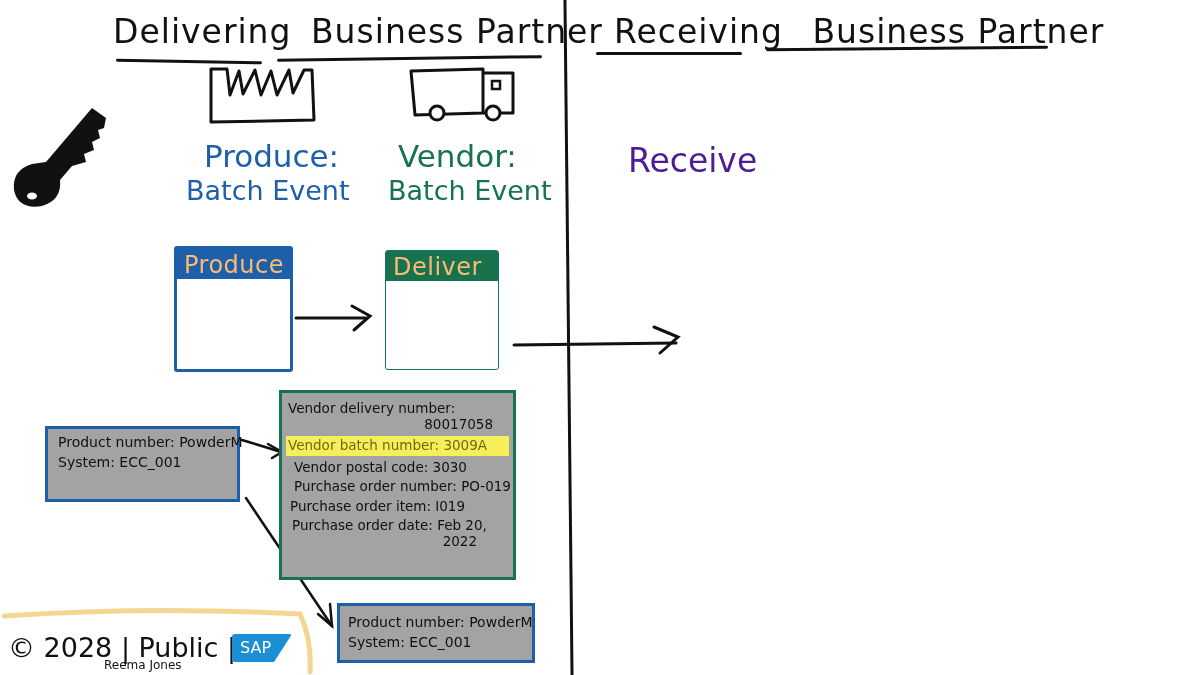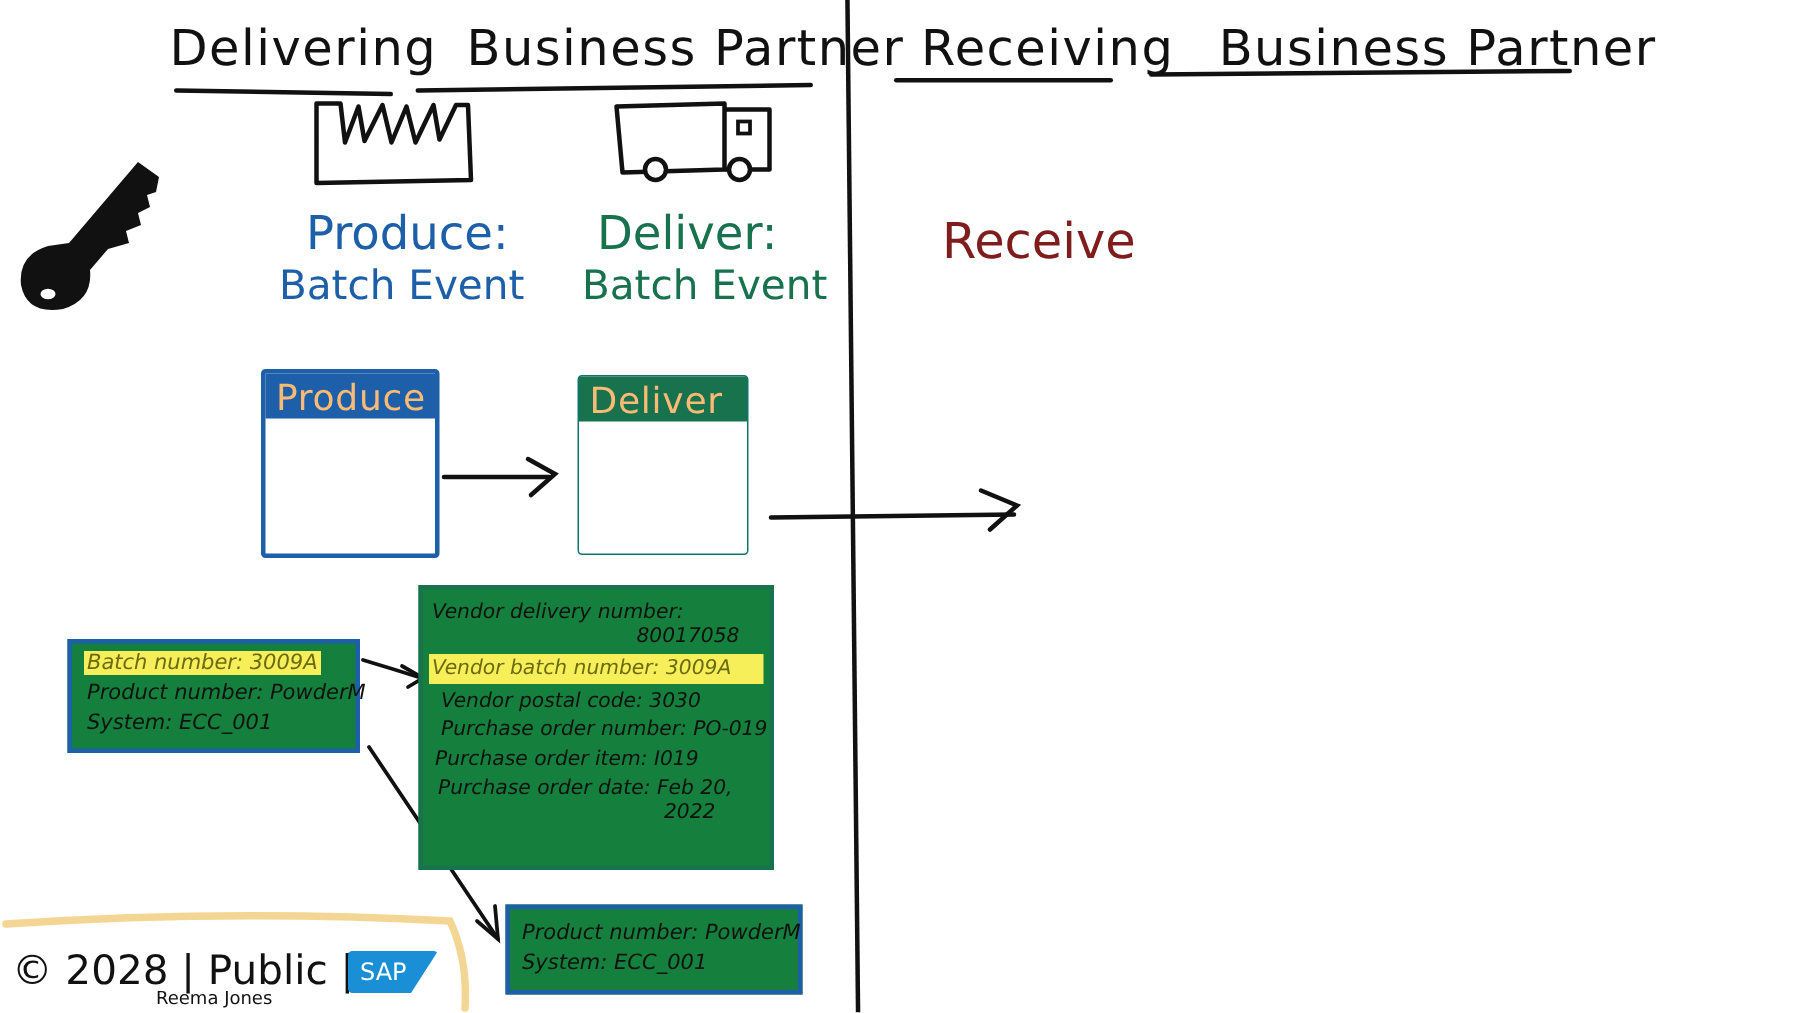--- a/index.html
+++ b/index.html
@@ -11,30 +11,30 @@
     .hand { font-family: "DejaVu Sans", sans-serif; }
     .title {
       font-size: 33px; letter-spacing: 1px; color: #111; white-space: nowrap; font-weight: normal;
     }
     .underline { position: absolute; height: 3px; background: #111; border-radius: 2px; }
     .divider { position: absolute; left: 567px; top: 0; width: 3px; height: 675px; background: #111; transform: skewX(0.6deg); }
     .event-title { font-size: 31px; white-space: nowrap; line-height: 1.05; }
     .event-sub { font-size: 27px; white-space: nowrap; }
     .blue { color: #1d5fa8; }
     .green { color: #17724d; }
-    .teal { color: #7f1d1d; }
+    .teal { color: #4c1d95; }
     .box {
       position: absolute; background: #fff; border-radius: 3px;
     }
     .box-head { color: #fdba74; font-size: 24px; padding: 2px 0 0 7px; height: 30px; box-sizing: border-box; letter-spacing: 0.5px; }
     .produce-box { left: 174px; top: 246px; width: 113px; height: 120px; border: 3px solid #1d5fa8; }
     .produce-box .box-head { background: #1d5fa8; }
     .deliver-box { left: 385px; top: 250px; width: 112px; height: 118px; border: 1px solid #0f766e; }
     .deliver-box .box-head { background: #17724d; }
-    .card { position: absolute; background: #15803d; font-size: 14px; line-height: 20px; font-style: italic; }
+    .card { position: absolute; background: #a3a3a3; font-size: 14px; line-height: 20px; }
     .card div { white-space: nowrap; }
     .card-blue { border: 3px solid #1d5fa8; }
     .card-green { border: 3px solid #17724d; }
     .hl { background: #f7ef5a; color: #6b6a10; padding: 0 2px; }
     .footer-text { font-size: 27px; white-space: nowrap; }
     .sap-logo {
       position: absolute; left: 232px; top: 634px; width: 60px; height: 28px; background: #1a8fd6; color: #fff;
       font-size: 16px; line-height: 28px; padding-left: 8px; box-sizing: border-box; border-radius: 3px;
       clip-path: polygon(0 0, 100% 0, 70% 100%, 0 100%);
     }
@@ -73,21 +73,21 @@
   <rect x="87" y="16" width="8" height="8" fill="none" stroke="#111" stroke-width="2.5"></rect>
   <circle cx="32" cy="48" r="7" fill="#fff" stroke="#111" stroke-width="3"></circle>
   <circle cx="88" cy="48" r="7" fill="#fff" stroke="#111" stroke-width="3"></circle>
 </svg>
 
 <div class="abs blue" style="left:204px; top:140px;">
   <div class="event-title">Produce:</div>
   <div class="event-sub" style="margin-left:-18px; margin-top:2px;">Batch Event</div>
 </div>
 <div class="abs green" style="left:398px; top:140px;">
-  <div class="event-title">Deliver:</div>
+  <div class="event-title">Vendor:</div>
   <div class="event-sub" style="margin-left:-10px; margin-top:2px;">Batch Event</div>
 </div>
 <div class="abs teal event-title" style="left:628px; top:144px; font-size:33px;">Receive</div>
 
 <div class="box produce-box">
   <div class="box-head">Produce</div>
 </div>
 <div class="box deliver-box">
   <div class="box-head">Deliver</div>
 </div>
@@ -106,21 +106,20 @@
     <path d="M268 444 L282 452 L272 458"></path>
   </g>
   <g fill="none" stroke="#111" stroke-width="2.5" stroke-linecap="round">
     <path d="M246 498 L332 626"></path>
     <path d="M318 614 L332 626 L330 604"></path>
   </g>
   <path d="M4 616 Q150 606 300 614 Q312 640 310 672" fill="none" stroke="#f0c870" stroke-width="5" stroke-linecap="round" opacity="0.75"></path>
 </svg>
 
 <div class="card card-blue" style="left:45px; top:426px; width:195px; height:76px; padding:3px 8px; box-sizing:border-box;">
-  <div><span class="hl">Batch number: 3009A</span></div>
   <div style="padding-left:2px;">Product number: PowderM</div>
   <div style="padding-left:2px;">System: ECC_001</div>
 </div>
 
 <div class="card card-green" style="left:279px; top:390px; width:237px; height:190px; padding:6px 6px; box-sizing:border-box; font-size:13.5px; line-height:19.5px;">
   <div>Vendor delivery number:</div>
   <div style="text-align:right; padding-right:14px; margin-top:-4px;">80017058</div>
   <div style="margin:2px -2px;">
       <span class="hl" style="display:block;">Vendor batch number: 3009A</span>
     </div>

